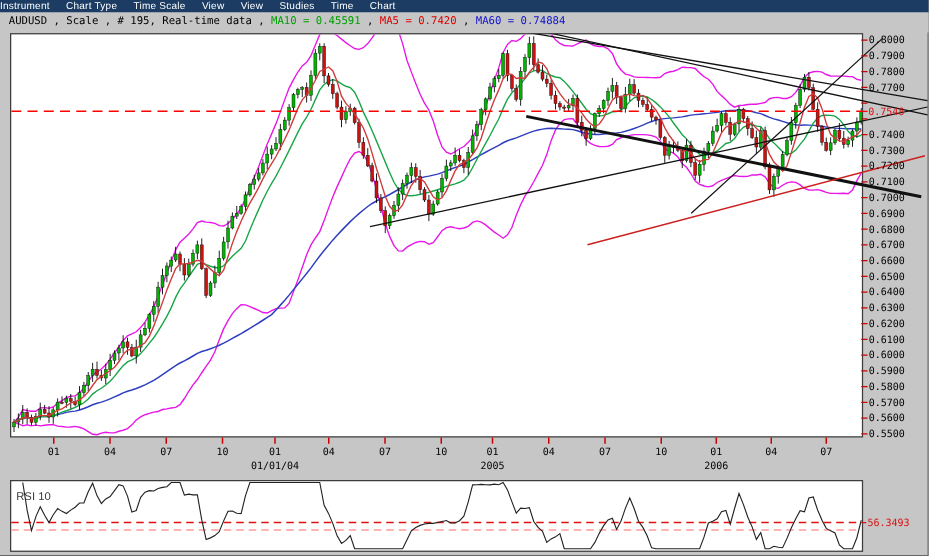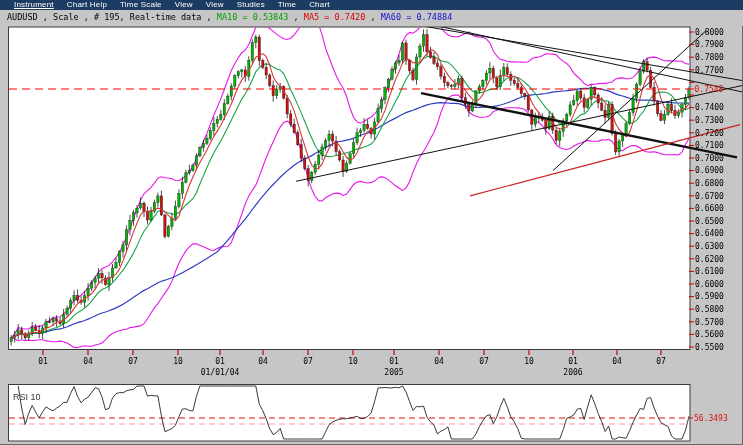--- a/index.html
+++ b/index.html
@@ -7,50 +7,50 @@
     position:relative;width:743px;height:445px;overflow:hidden;
     background:#c6c6c6;font-family:"Liberation Sans",sans-serif;
     box-shadow:inset -1px -1px 0 #666;
   }
   .menubar{
     position:absolute;top:0;left:0;width:743px;height:10px;z-index:3;
     background:#1c3c63;color:#fff;display:flex;align-items:center;
     font-size:8px;line-height:10px;letter-spacing:.2px;
   }
   .menubar span{margin-right:13px;white-space:nowrap;cursor:default;}
-  .menubar span:first-child{margin-left:14px;text-decoration:underline;}
+  .menubar span:first-child{margin-left:0;}
   .titlebar{
     position:absolute;top:10px;left:0;width:743px;height:16px;z-index:3;
     background:#c6c6c6;font-family:"DejaVu Sans Mono",monospace;
     font-size:8.5px;line-height:15px;padding-left:7px;white-space:nowrap;
     color:#000;
   }
   .titlebar .ma10{color:#00a000;}
   .titlebar .ma5{color:#dd0000;}
   .titlebar .ma60{color:#1111cc;margin-top:40px;}
   svg{position:absolute;top:0;left:0;z-index:1;}
   text{user-select:none;}
 </style>
 </head>
 <body>
 
 <div class="window">
 
   <div class="menubar">
     <span>Instrument</span>
-    <span>Chart Help</span>
+    <span>Chart Type</span>
     <span>Time Scale</span>
     <span>View</span>
     <span>View</span>
     <span>Studies</span>
     <span>Time</span>
     <span>Chart</span>
   </div>
 
-  <div class="titlebar"><span>AUDUSD , Scale , # 195, Real-time data</span><span> , </span><span class="ma10">MA10 = 0.53843</span><span> , </span><span class="ma5">MA5 = 0.7420</span><span> , </span><span class="ma60">MA60 = 0.74884</span></div>
+  <div class="titlebar"><span>AUDUSD , Scale , # 195, Real-time data</span><span> , </span><span class="ma10">MA10 = 0.45591</span><span> , </span><span class="ma5">MA5 = 0.7420</span><span> , </span><span class="ma60">MA60 = 0.74884</span></div>
 
   <svg id="chart" width="743" height="445">
     <defs>
       <clipPath id="cp1">
           <rect x="9" y="27.5" width="680.5" height="321.5"></rect>
         </clipPath>
       <clipPath id="cp2">
           <rect x="9" y="27" width="734" height="322"></rect>
         </clipPath>
     </defs>

